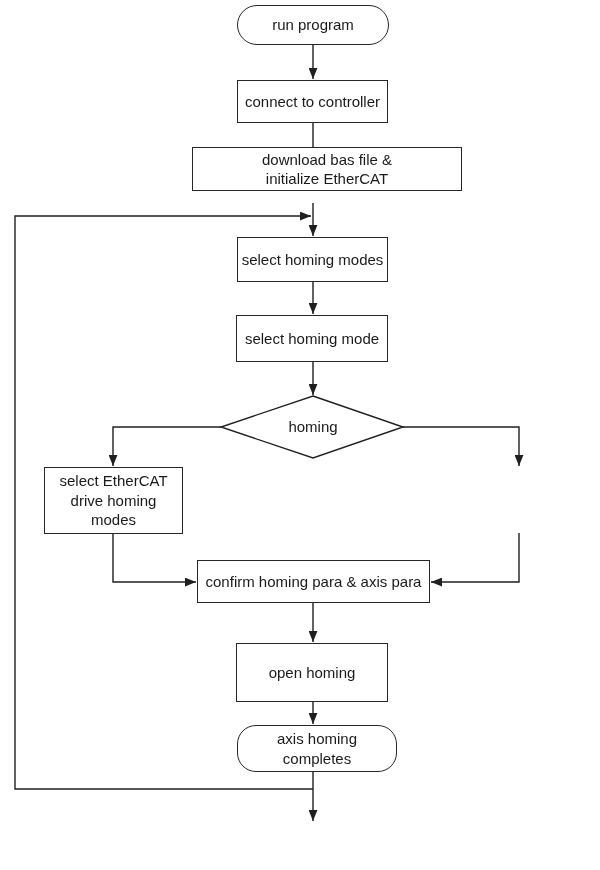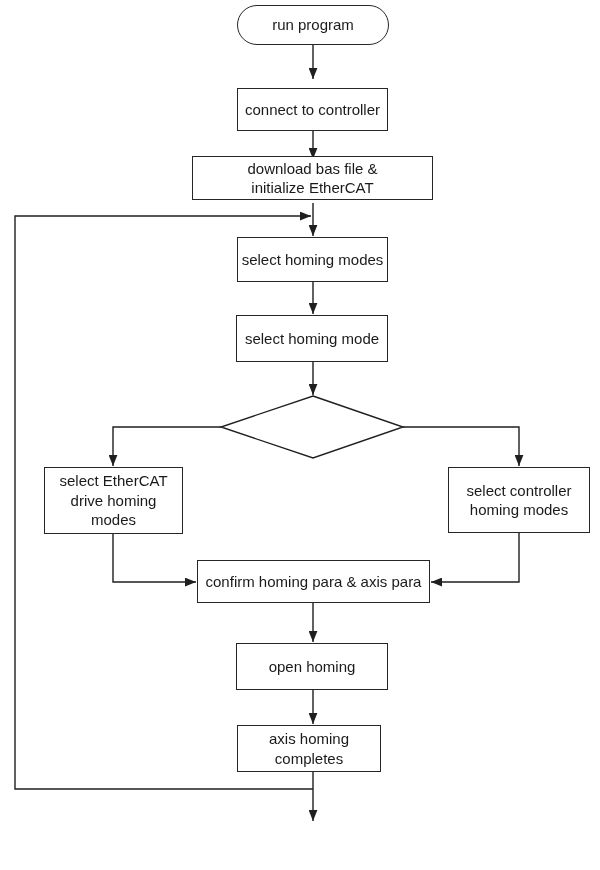--- a/index.html
+++ b/index.html
@@ -31,30 +31,30 @@
     white-space: pre-line;
   }
   .terminator { border-radius: 22px; }
   .plain {
     border: none;
     background: transparent;
   }
 
   
   #n-run      { left: 237px; top: 5px;   width: 152px; height: 40px; }
-  #n-connect  { left: 237px; top: 88px;  width: 151px; height: 43px; }
-  #n-download { left: 192px; top: 156px; width: 241px; height: 44px; }
+  #n-connect  { left: 237px; top: 80px;  width: 151px; height: 43px; }
+  #n-download { left: 192px; top: 147px; width: 270px; height: 44px; }
   #n-axis     { left: 237px; top: 237px; width: 151px; height: 45px; }
   #n-mode     { left: 236px; top: 315px; width: 152px; height: 47px; }
   #n-homing   { left: 253px; top: 413px; width: 120px; height: 28px; }
   #n-ecdrive  { left: 44px;  top: 467px; width: 139px; height: 67px; }
   #n-ctrl     { left: 448px; top: 467px; width: 142px; height: 66px; }
   #n-confirm  { left: 197px; top: 560px; width: 233px; height: 43px; text-align: center; }
-  #n-open     { left: 236px; top: 643px; width: 152px; height: 47px; }
-  #n-complete { left: 237px; top: 725px; width: 144px; height: 47px; }
+  #n-open     { left: 236px; top: 643px; width: 152px; height: 59px; }
+  #n-complete { left: 237px; top: 725px; width: 160px; height: 47px; border-radius: 19px; }
   #n-ends     { left: 237px; top: 822px; width: 152px; height: 45px; }
 </style>
 </head>
 <body>
 
 <div class="stage">
 
   <svg class="wires" viewBox="0 0 600 870" xmlns="http://www.w3.org/2000/svg">
     <defs>
       <marker id="arrow" markerUnits="userSpaceOnUse" markerWidth="11" markerHeight="9" viewBox="0 0 10 8" refX="10" refY="4" orient="auto">
@@ -85,27 +85,26 @@
 
   <div class="node" id="n-connect">connect to controller</div>
 
   <div class="node" id="n-download">download bas file &amp;
 initialize EtherCAT</div>
 
   <div class="node" id="n-axis">select homing modes</div>
 
   <div class="node" id="n-mode">select homing mode</div>
 
+  <div class="node plain" id="n-homing">homing</div>
 
   <div class="node" id="n-ecdrive">select EtherCAT
 drive homing
 modes</div>
 
-  <div class="node" id="n-ctrl">select controller
-homing modes</div>
 
   <div class="node" id="n-confirm">confirm homing para &amp; axis para</div>
 
   <div class="node" id="n-open">open homing</div>
 
   <div class="node" id="n-complete">axis homing
 completes</div>
 
 
 </div>

